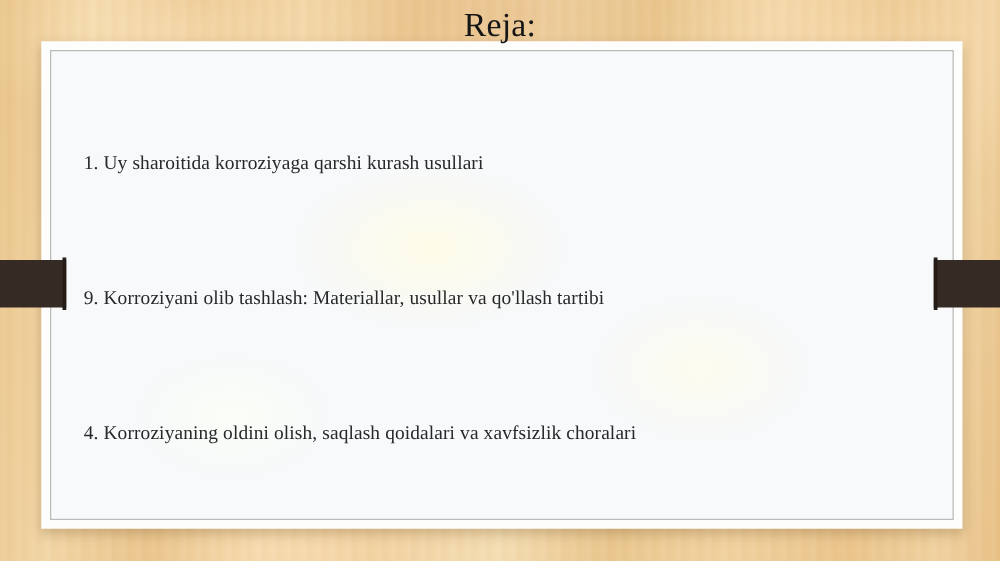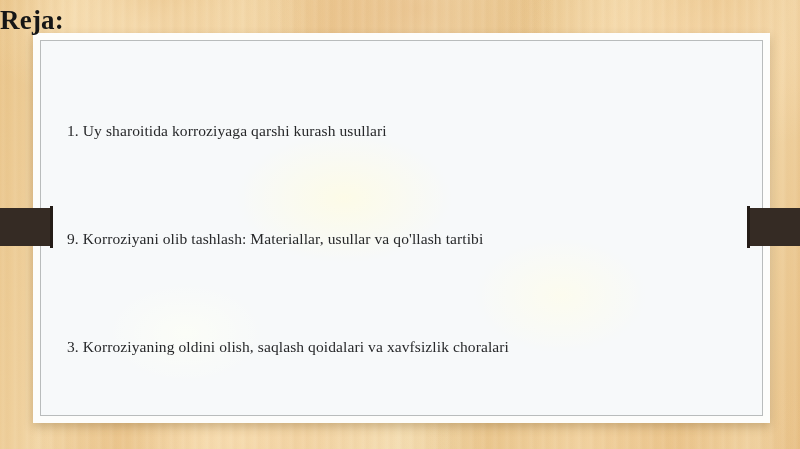--- a/index.html
+++ b/index.html
@@ -103,22 +103,23 @@
   }
   .edge-bar.left::after  { right: 0; }
   .edge-bar.right::after { left: 0; }
 
   
   #title {
     position: absolute;
     left: 0;
     right: 0;
     top: 6px;
+    text-align: center;
     font-size: 27px;
-    font-weight: bold;
+    font-weight: normal;
     color: #161616;
     letter-spacing: 0.2px;
     z-index: 6;
     line-height: 1.05;
   }
 
   
   #list {
     position: absolute;
     left: 26px;
@@ -138,21 +139,21 @@
 <body>
 
 <div id="slide">
 
   <div id="card">
     <div id="card-inner">
 
       <div id="list">
         <div class="list-item">1. Uy sharoitida korroziyaga qarshi kurash usullari</div>
         <div class="list-item">9. Korroziyani olib tashlash: Materiallar, usullar va qo'llash tartibi</div>
-        <div class="list-item">3. Korroziyaning oldini olish, saqlash qoidalari va xavfsizlik choralari</div>
+        <div class="list-item">4. Korroziyaning oldini olish, saqlash qoidalari va xavfsizlik choralari</div>
       </div>
 
     </div>
   </div>
 
   <div class="edge-bar left"></div>
   <div class="edge-bar right"></div>
 
   <div id="title">Reja:</div>
 

